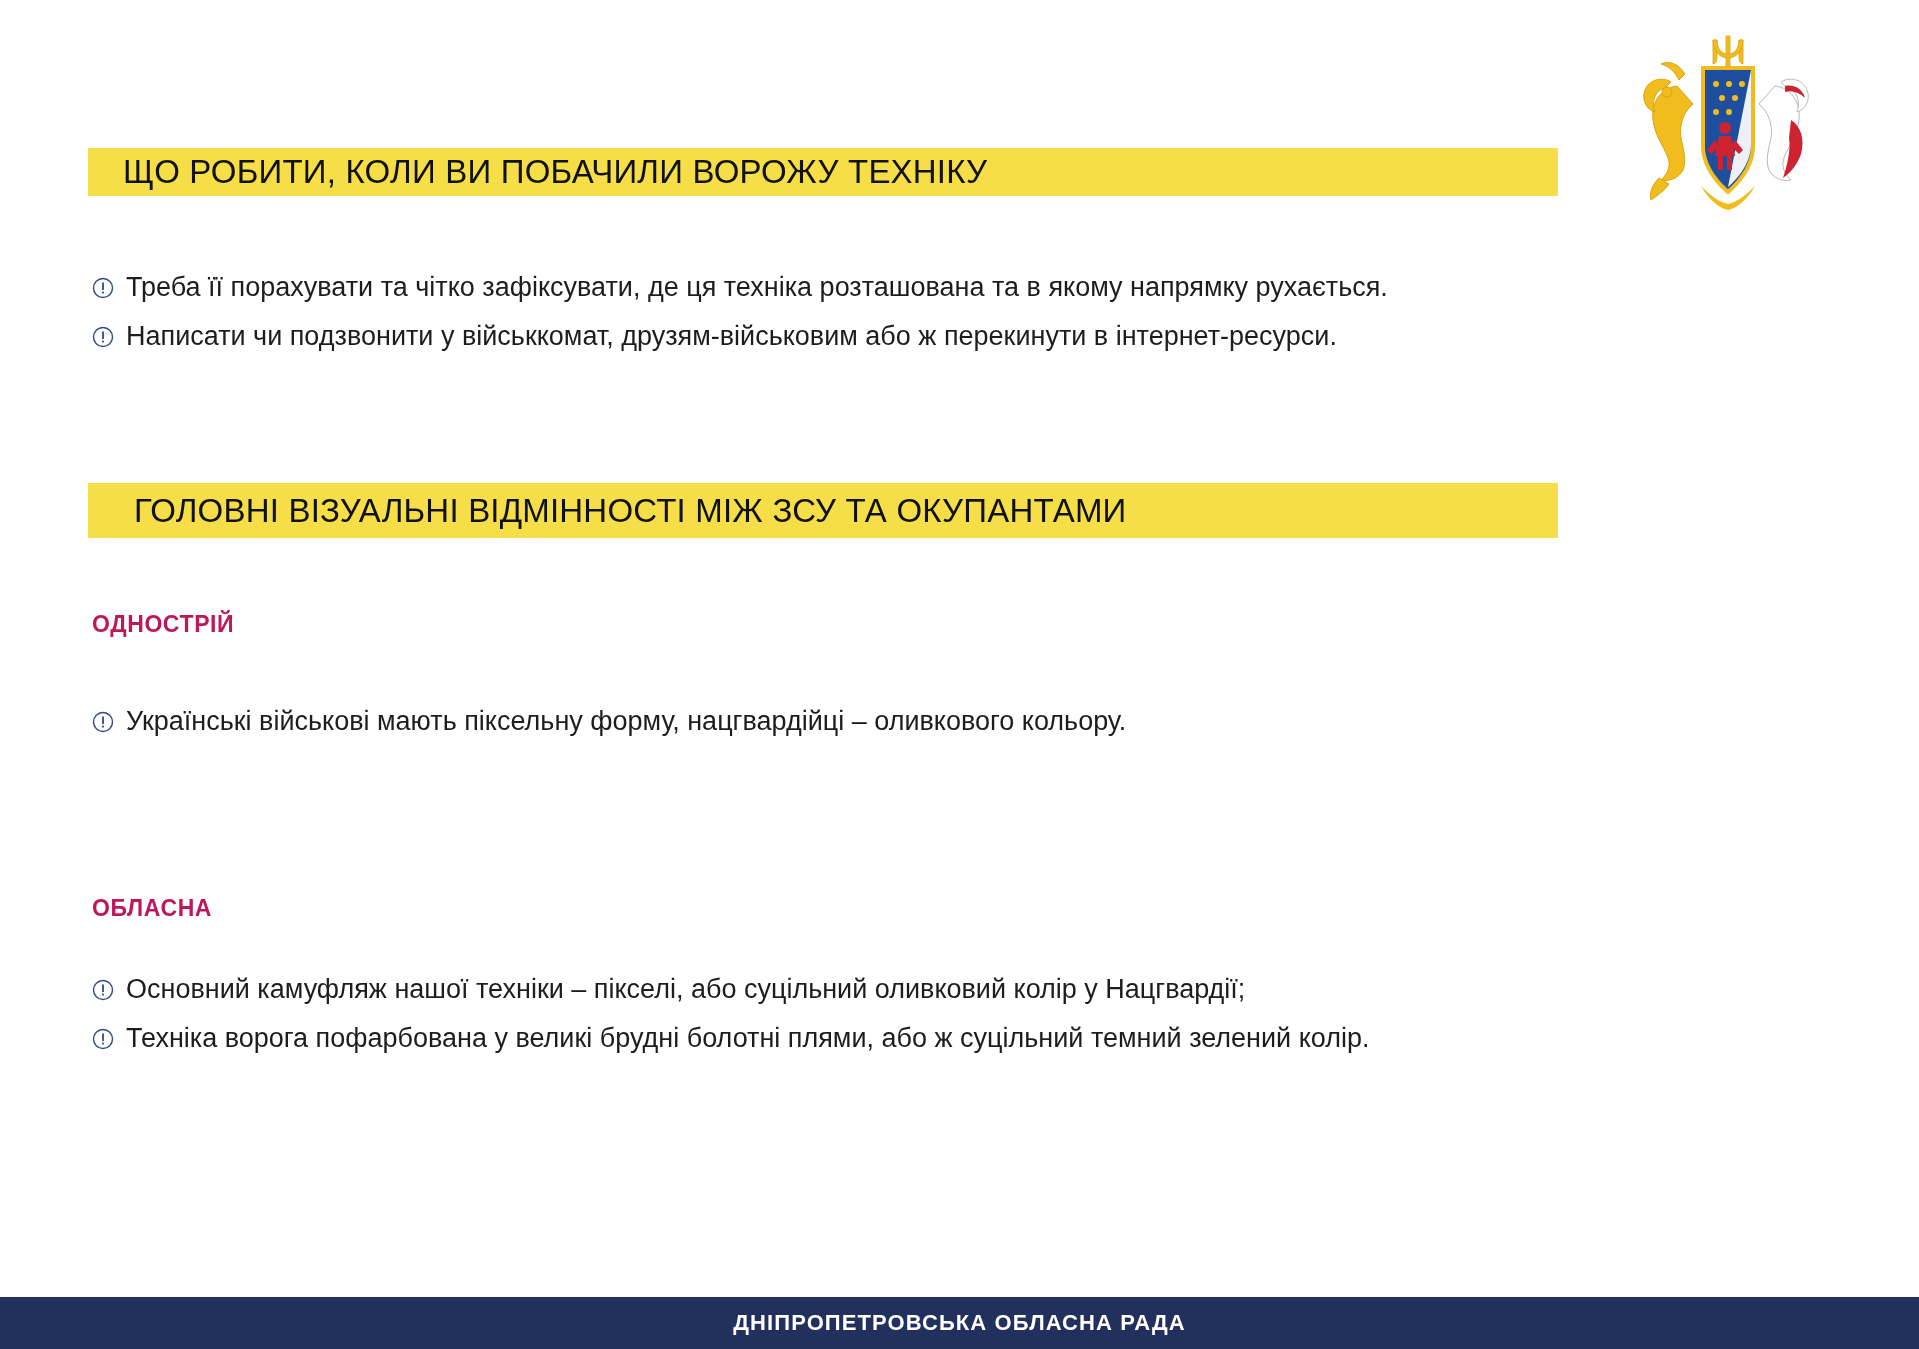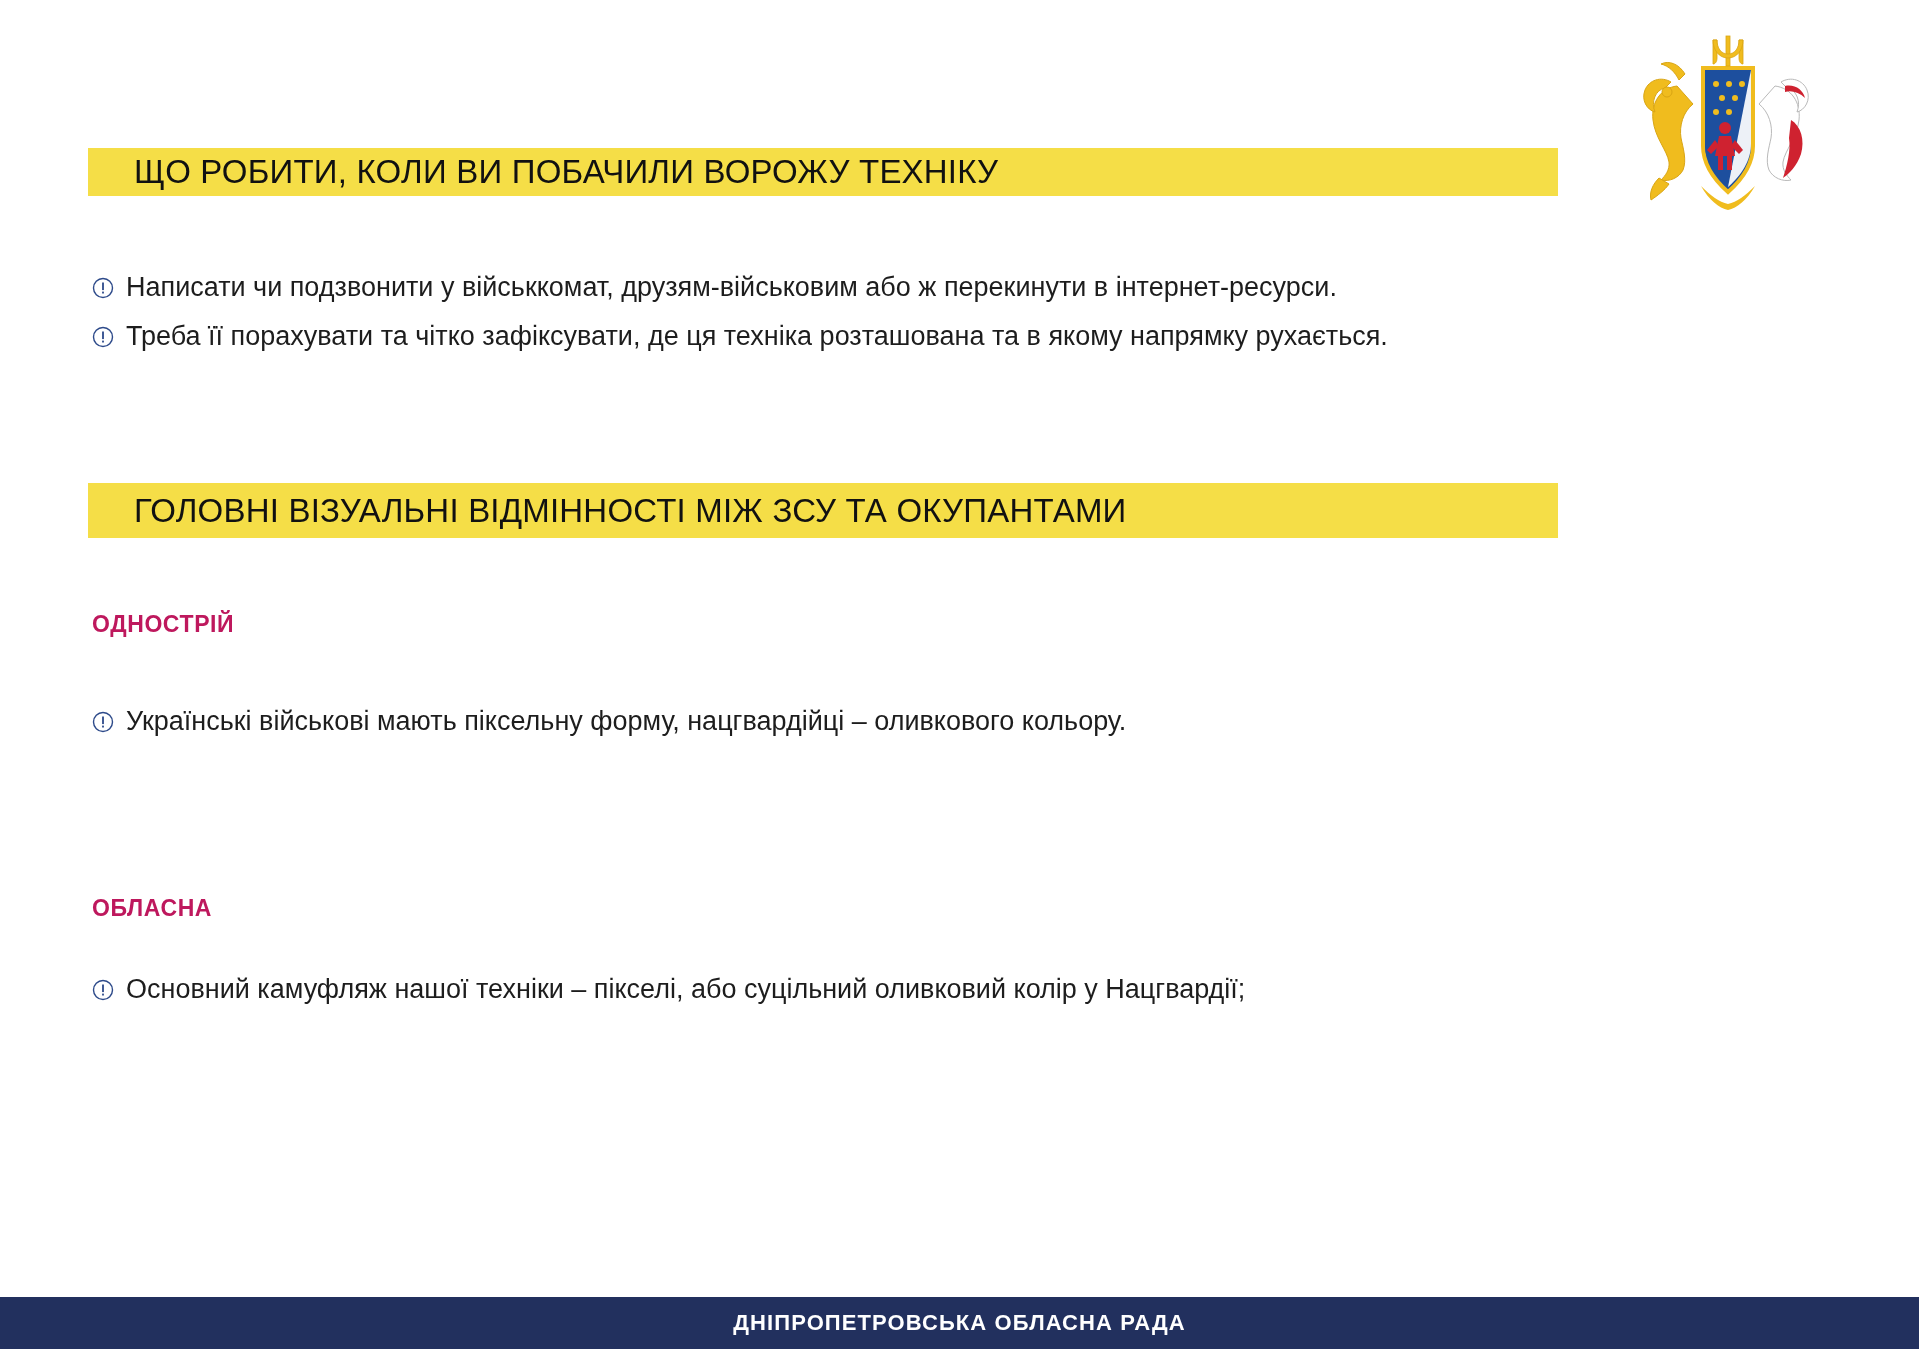--- a/index.html
+++ b/index.html
@@ -58,21 +58,21 @@
     font-weight: 400;
     color: #111111;
     letter-spacing: 0.2px;
     white-space: nowrap;
   }
   #bar-1 {
     left: 88px;
     top: 148px;
     width: 1470px;
     height: 48px;
-    padding-left: 46px;
+    padding-left: 35px;
   }
   #bar-2 {
     left: 88px;
     top: 483px;
     width: 1470px;
     height: 55px;
     padding-left: 46px;
   }
 
   
@@ -209,31 +209,31 @@
 
   <div class="bullet-list" id="list-1">
     <div class="bullet-row">
       <span class="bullet-icon">
         <svg width="22" height="22" viewBox="0 0 22 22">
           <circle cx="11" cy="11" r="9.5" fill="none" stroke="#2d4a8a" stroke-width="1.4"></circle>
           <rect x="10.1" y="5.5" width="1.8" height="7.6" fill="#2d4a8a"></rect>
           <rect x="10.1" y="14.6" width="1.8" height="1.9" fill="#2d4a8a"></rect>
         </svg>
       </span>
+      <span class="bullet-text">Треба її порахувати та чітко зафіксувати, де ця техніка розташована та в якому напрямку рухається.</span>
+    </div>
+    <div class="bullet-row">
+      <span class="bullet-icon">
+        <svg width="22" height="22" viewBox="0 0 22 22">
+          <circle cx="11" cy="11" r="9.5" fill="none" stroke="#2d4a8a" stroke-width="1.4"></circle>
+          <rect x="10.1" y="5.5" width="1.8" height="7.6" fill="#2d4a8a"></rect>
+          <rect x="10.1" y="14.6" width="1.8" height="1.9" fill="#2d4a8a"></rect>
+        </svg>
+      </span>
       <span class="bullet-text">Написати чи подзвонити у військкомат, друзям-військовим або ж перекинути в інтернет-ресурси.</span>
-    </div>
-    <div class="bullet-row">
-      <span class="bullet-icon">
-        <svg width="22" height="22" viewBox="0 0 22 22">
-          <circle cx="11" cy="11" r="9.5" fill="none" stroke="#2d4a8a" stroke-width="1.4"></circle>
-          <rect x="10.1" y="5.5" width="1.8" height="7.6" fill="#2d4a8a"></rect>
-          <rect x="10.1" y="14.6" width="1.8" height="1.9" fill="#2d4a8a"></rect>
-        </svg>
-      </span>
-      <span class="bullet-text">Треба її порахувати та чітко зафіксувати, де ця техніка розташована та в якому напрямку рухається.</span>
     </div>
   </div>
 
   <div class="bar" id="bar-2">
     <span class="bar-label">ГОЛОВНІ ВІЗУАЛЬНІ ВІДМІННОСТІ МІЖ ЗСУ ТА ОКУПАНТАМИ</span>
   </div>
 
   <div class="sub-heading" id="heading-odnostriy">ОДНОСТРІЙ</div>
 
   <div class="bullet-list" id="list-2">
@@ -255,19 +255,29 @@
     <div class="bullet-row">
       <span class="bullet-icon">
         <svg width="22" height="22" viewBox="0 0 22 22">
           <circle cx="11" cy="11" r="9.5" fill="none" stroke="#2d4a8a" stroke-width="1.4"></circle>
           <rect x="10.1" y="5.5" width="1.8" height="7.6" fill="#2d4a8a"></rect>
           <rect x="10.1" y="14.6" width="1.8" height="1.9" fill="#2d4a8a"></rect>
         </svg>
       </span>
       <span class="bullet-text">Основний камуфляж нашої техніки – пікселі, або суцільний оливковий колір у Нацгвардії;</span>
     </div>
+    <div class="bullet-row">
+      <span class="bullet-icon">
+        <svg width="22" height="22" viewBox="0 0 22 22">
+          <circle cx="11" cy="11" r="9.5" fill="none" stroke="#2d4a8a" stroke-width="1.4"></circle>
+          <rect x="10.1" y="5.5" width="1.8" height="7.6" fill="#2d4a8a"></rect>
+          <rect x="10.1" y="14.6" width="1.8" height="1.9" fill="#2d4a8a"></rect>
+        </svg>
+      </span>
+      <span class="bullet-text">Техніка ворога пофарбована у великі брудні болотні плями, або ж суцільний темний зелений колір.</span>
+    </div>
   </div>
 
   <div class="footer">
     <span class="footer-text">ДНІПРОПЕТРОВСЬКА ОБЛАСНА РАДА</span>
   </div>
 
 </div>
 
 </body></html>

